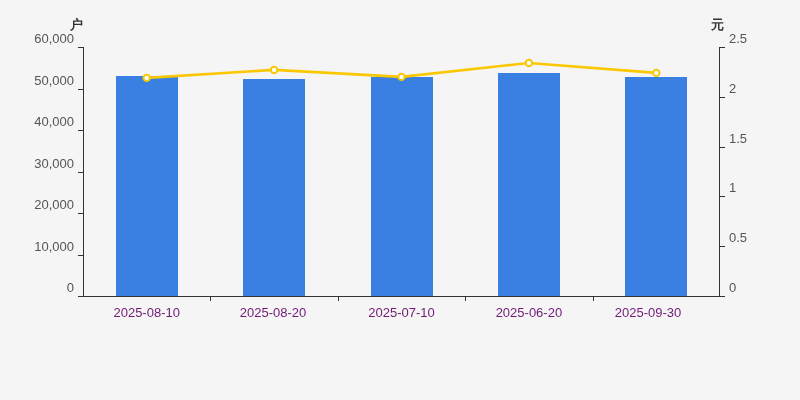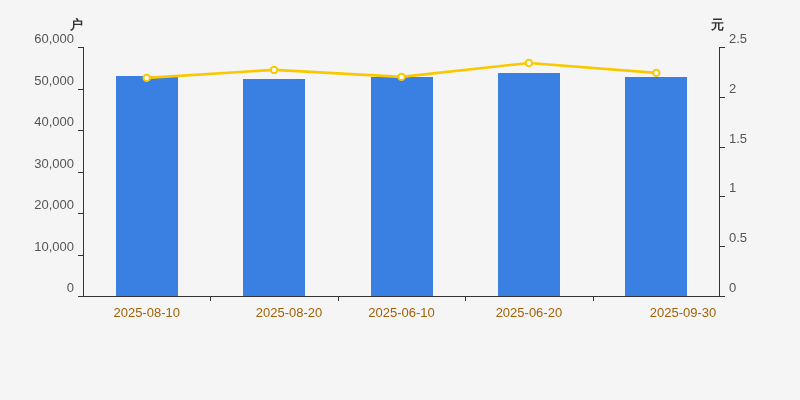--- a/index.html
+++ b/index.html
@@ -82,21 +82,21 @@
     position: absolute;
     top: 249px;
     width: 1px;
     height: 5px;
     background: #333333;
   }
   .xtick-label {
     position: absolute;
     top: 258px;
     font-size: 13px;
-    color: #a16207;
+    color: #701a75;
     text-align: right;
     white-space: nowrap;
     transform: translateX(-50%);
   }
 
   
   .bar {
     position: absolute;
     bottom: 0;
     background: #3a80e2;
@@ -181,24 +181,24 @@
           <div class="tick-mark"></div>
           <div class="tick-label">2.5</div>
         </div>
       </div>
     <div id="xticks">
         <div class="xtick-mark" style="left: 127.4px;"></div>
         <div class="xtick-mark" style="left: 254.8px;"></div>
         <div class="xtick-mark" style="left: 382.2px;"></div>
         <div class="xtick-mark" style="left: 509.6px;"></div>
         <div class="xtick-label" style="left: 63.7px;">2025-08-10</div>
-        <div class="xtick-label" style="left: 206px;">2025-08-20</div>
-        <div class="xtick-label" style="left: 318.5px;">2025-06-10</div>
+        <div class="xtick-label" style="left: 190px;">2025-08-20</div>
+        <div class="xtick-label" style="left: 318.5px;">2025-07-10</div>
         <div class="xtick-label" style="left: 445.9px;">2025-06-20</div>
-        <div class="xtick-label" style="left: 600px;">2025-09-30</div>
+        <div class="xtick-label" style="left: 565px;">2025-09-30</div>
       </div>
     <div id="bars">
         <div class="bar" title="2025-08-10: 52,900" style="left: 32.7px; width: 62px; height: 219.535px; background: rgb(58, 128, 226);"></div>
         <div class="bar" title="2025-08-20: 52,300" style="left: 160.1px; width: 62px; height: 217.045px; background: rgb(58, 128, 226);"></div>
         <div class="bar" title="2025-09-10: 52,800" style="left: 287.5px; width: 62px; height: 219.12px; background: rgb(58, 128, 226);"></div>
         <div class="bar" title="2025-09-20: 53,700" style="left: 414.9px; width: 62px; height: 222.855px; background: rgb(58, 128, 226);"></div>
         <div class="bar" title="2025-09-30: 52,800" style="left: 542.3px; width: 62px; height: 219.12px; background: rgb(58, 128, 226);"></div>
       </div>
 
     <svg id="line-layer" viewBox="0 0 637 250" preserveAspectRatio="none">

